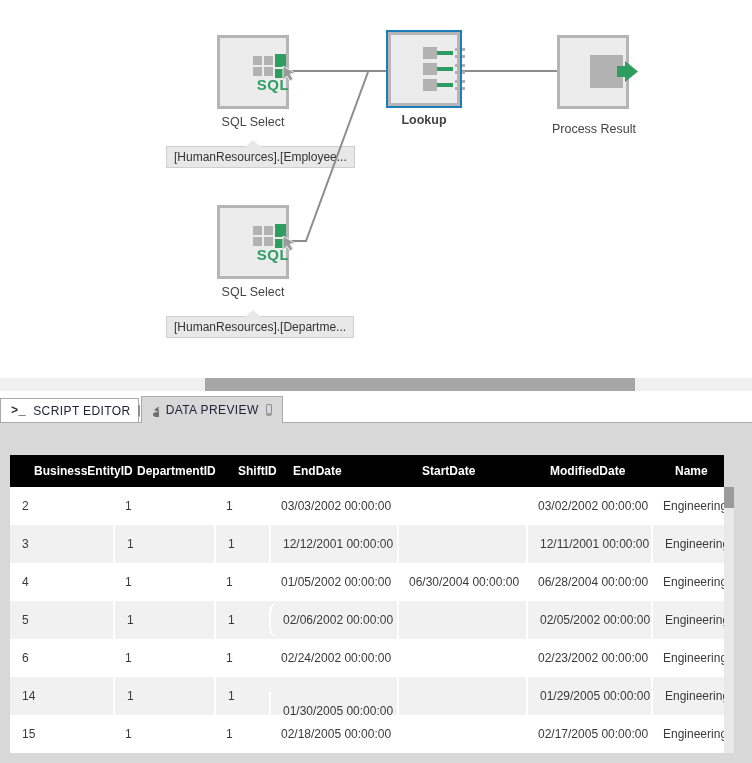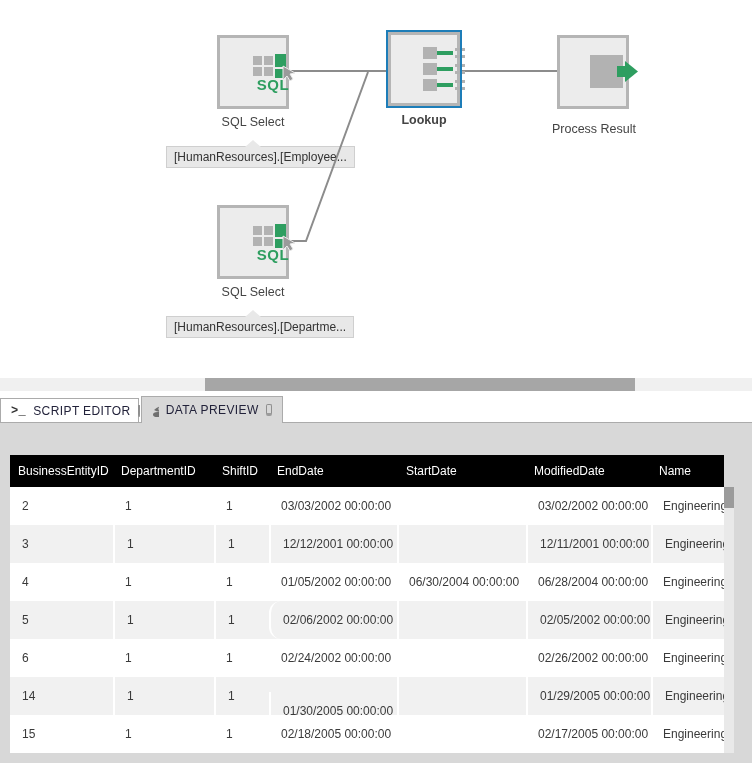--- a/index.html
+++ b/index.html
@@ -51,22 +51,22 @@
        border-bottom:none;margin-bottom:-1px;margin-left:2px;z-index:2;width:142px;}
   .term-glyph{font-family:"Liberation Mono","DejaVu Sans Mono",monospace;font-weight:bold;
        font-size:12px;color:#333;}
   .winbtn{width:13px;height:12px;border:1px solid #8f8f8f;border-bottom:3px solid #9b9b9b;
        border-radius:2px;background:transparent;margin-left:auto;}
 
   
   .panel{position:absolute;left:0;top:423px;width:752px;height:340px;background:var(--panel-bg);}
   .dtable{position:absolute;left:10px;top:32px;width:714px;}
   .thead{display:flex;background:var(--header-bg);height:32px;}
-  .th{color:var(--header-text);font-size:12px;font-weight:400;line-height:32px;
-      padding-left:8px;white-space:nowrap;overflow:visible;}
+  .th{color:var(--header-text);font-size:12px;font-weight:700;line-height:32px;
+      padding-left:24px;white-space:nowrap;overflow:visible;}
   .tr{display:flex;height:38px;background:#fff;}
   .tr.alt{background:var(--row-alt);}
   .td{font-size:12px;color:var(--cell-text);line-height:38px;padding-left:12px;white-space:nowrap;}
   .tr.alt .td{border-left:2px solid #fff;}
   .tr.alt .td:first-child{border-left:none;}
   .vscroll{position:absolute;left:724px;top:64px;width:10px;height:266px;background:#e9e9e9;}
   .vthumb{position:absolute;left:0;top:0;width:10px;height:21px;background:#9b9b9b;}
 </style>
 </head>
 <body>
@@ -218,21 +218,21 @@
             <div class="td" style="width: 129px;"></div>
             <div class="td" style="width: 125px;">02/05/2002 00:00:00</div>
             <div class="td" style="width: 73px;">Engineering</div>
           </div>
           <div class="tr">
             <div class="td" style="width: 103px;">6</div>
             <div class="td" style="width: 101px;">1</div>
             <div class="td" style="width: 55px;">1</div>
             <div class="td" style="width: 128px;">02/24/2002 00:00:00</div>
             <div class="td" style="width: 129px;"></div>
-            <div class="td" style="width: 125px;">02/26/2002 00:00:00</div>
+            <div class="td" style="width: 125px;">02/23/2002 00:00:00</div>
             <div class="td" style="width: 73px;">Engineering</div>
           </div>
           <div class="tr alt">
             <div class="td" style="width: 103px;">14</div>
             <div class="td" style="width: 101px;">1</div>
             <div class="td" style="width: 55px;">1</div>
             <div class="td" style="width: 128px; margin-top: 15px;">01/30/2005 00:00:00</div>
             <div class="td" style="width: 129px;"></div>
             <div class="td" style="width: 125px;">01/29/2005 00:00:00</div>
             <div class="td" style="width: 73px;">Engineering</div>

